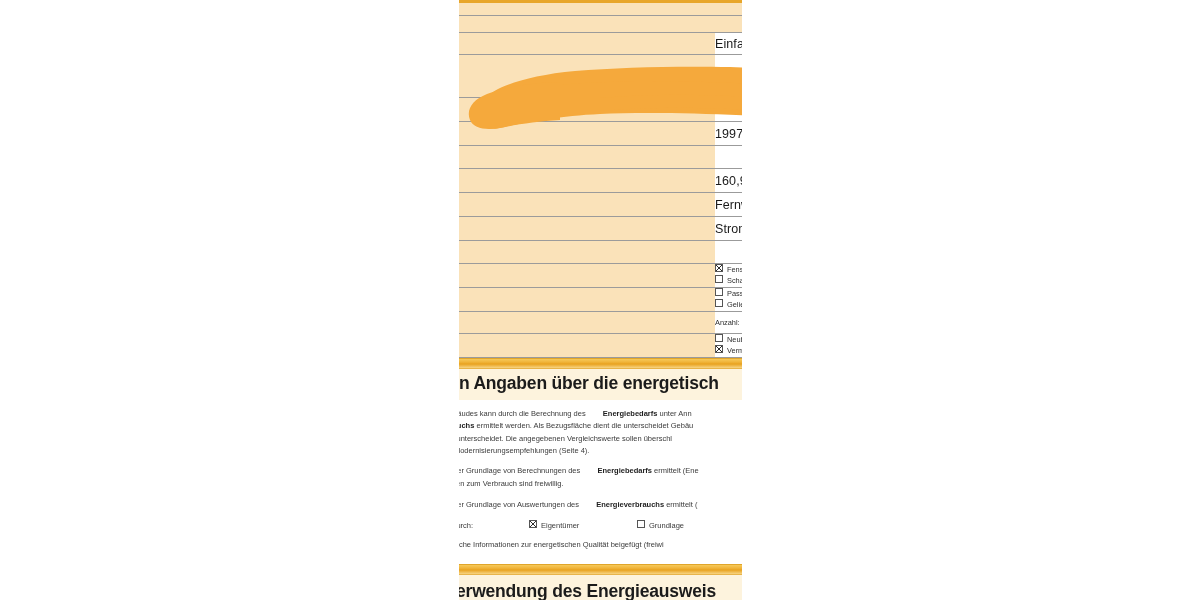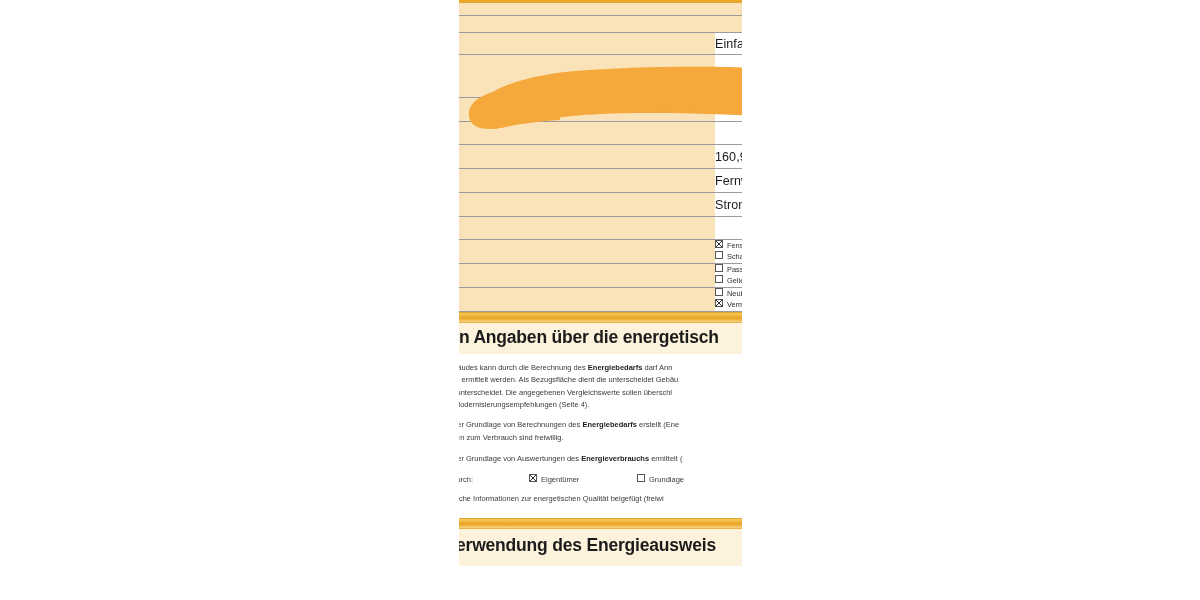--- a/index.html
+++ b/index.html
@@ -115,21 +115,21 @@
     white-space:nowrap;
   }
 
   .para{
     font-size:7.5px;
     line-height:1.65;
     color:#3b3b3b;
     padding:0 6px;
     white-space:nowrap;
   }
-  .para b{color:#1d1d1d;}
+  .para b{color:#1d1d1d;margin-left:15px;}
   .para.pad-top{padding-top:8px;}
   .para.pad-top2{padding-top:9px;}
 
   .issuer-row{
     font-size:7.5px;
     color:#3b3b3b;
     padding:9px 6px 0 6px;
     display:flex;
     align-items:center;
     white-space:nowrap;
@@ -182,20 +182,28 @@
 
         <tr>
           <td class="lbl">
             
           </td>
           <td class="val" style="height:23px;">
             <div class="val-big">1962</div>
           </td>
         </tr>
 
+        <tr>
+          <td class="lbl">
+            
+          </td>
+          <td class="val" style="height:23px;">
+            <div class="val-big">1997</div>
+          </td>
+        </tr>
 
         <tr>
           <td class="lbl">
             
           </td>
           <td class="val" style="height:22px;">
             <div class="val-big"></div>
           </td>
         </tr>
 
@@ -269,20 +277,31 @@
                 </div>
                 <div class="cbline">
                   <span class="cb"></span><span>Gelieferte Kälte</span>
                 </div>
               </div>
 
             </div>
           </td>
         </tr>
 
+        <tr>
+          <td class="lbl">
+            
+          </td>
+          <td class="val" style="height:21px;">
+            <div class="cols">
+              <div class="col c1 cbline">Anzahl:</div>
+
+            </div>
+          </td>
+        </tr>
 
         <tr>
           <td class="lbl">
             <br>
             
           </td>
           <td class="val">
             <div class="cols">
               <div class="col c1">
                 <div class="cbline">
@@ -299,28 +318,28 @@
       </tbody>
     </table>
 
     <div class="goldbar"></div>
 
     <div class="section-head">e zu den Angaben über die energetisch</div>
 
     <div style="height:8px;"></div>
 
     <div class="para">
-      <div><span>ualität eines Gebäudes kann durch die Berechnung des </span><b>Energiebedarfs</b><span> darf Ann</span></div>
+      <div><span>ualität eines Gebäudes kann durch die Berechnung des </span><b>Energiebedarfs</b><span> unter Ann</span></div>
       <div><b>ergieverbrauchs</b><span> ermittelt werden. Als Bezugsfläche dient die unterscheidet Gebäu</span></div>
       <div><span>flächenangaben unterscheidet. Die angegebenen Vergleichswerte sollen überschl</span></div>
       <div><span>weises sind die Modernisierungsempfehlungen (Seite 4).</span></div>
     </div>
 
     <div class="para pad-top">
-      <div><span>weis wurde auf der Grundlage von Berechnungen des </span><b>Energiebedarfs</b><span> erstellt (Ene</span></div>
+      <div><span>weis wurde auf der Grundlage von Berechnungen des </span><b>Energiebedarfs</b><span> ermittelt (Ene</span></div>
       <div><span>liche Informationen zum Verbrauch sind freiwillig.</span></div>
     </div>
 
     <div class="para pad-top2">
       <div><span>weis wurde auf der Grundlage von Auswertungen des </span><b>Energieverbrauchs</b><span> ermittelt (</span></div>
     </div>
 
     <div class="issuer-row">
       <span class="lead">darf/Verbrauch durch:</span>
       <span class="opt">

